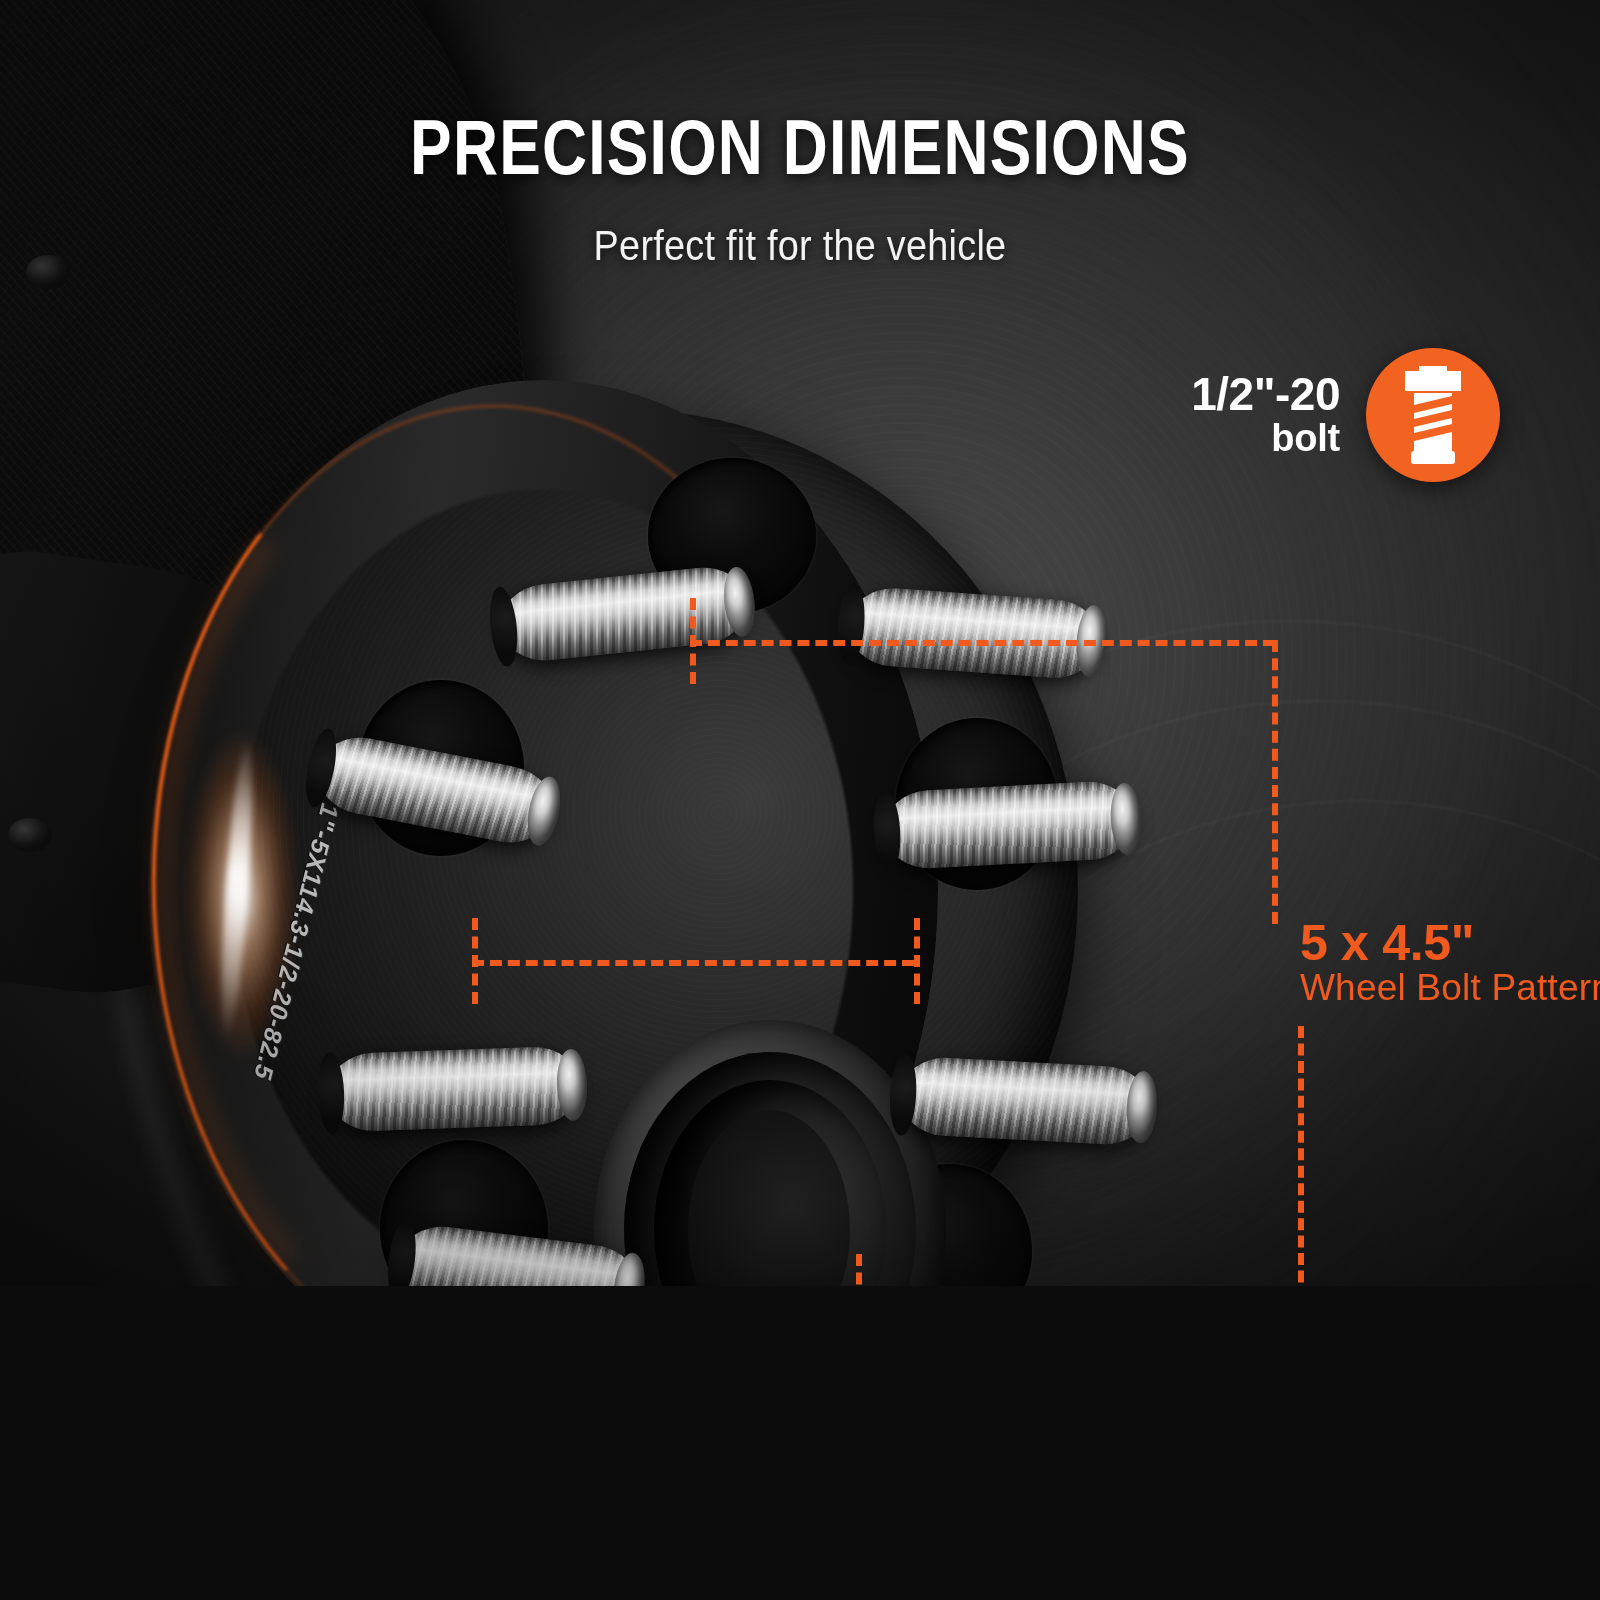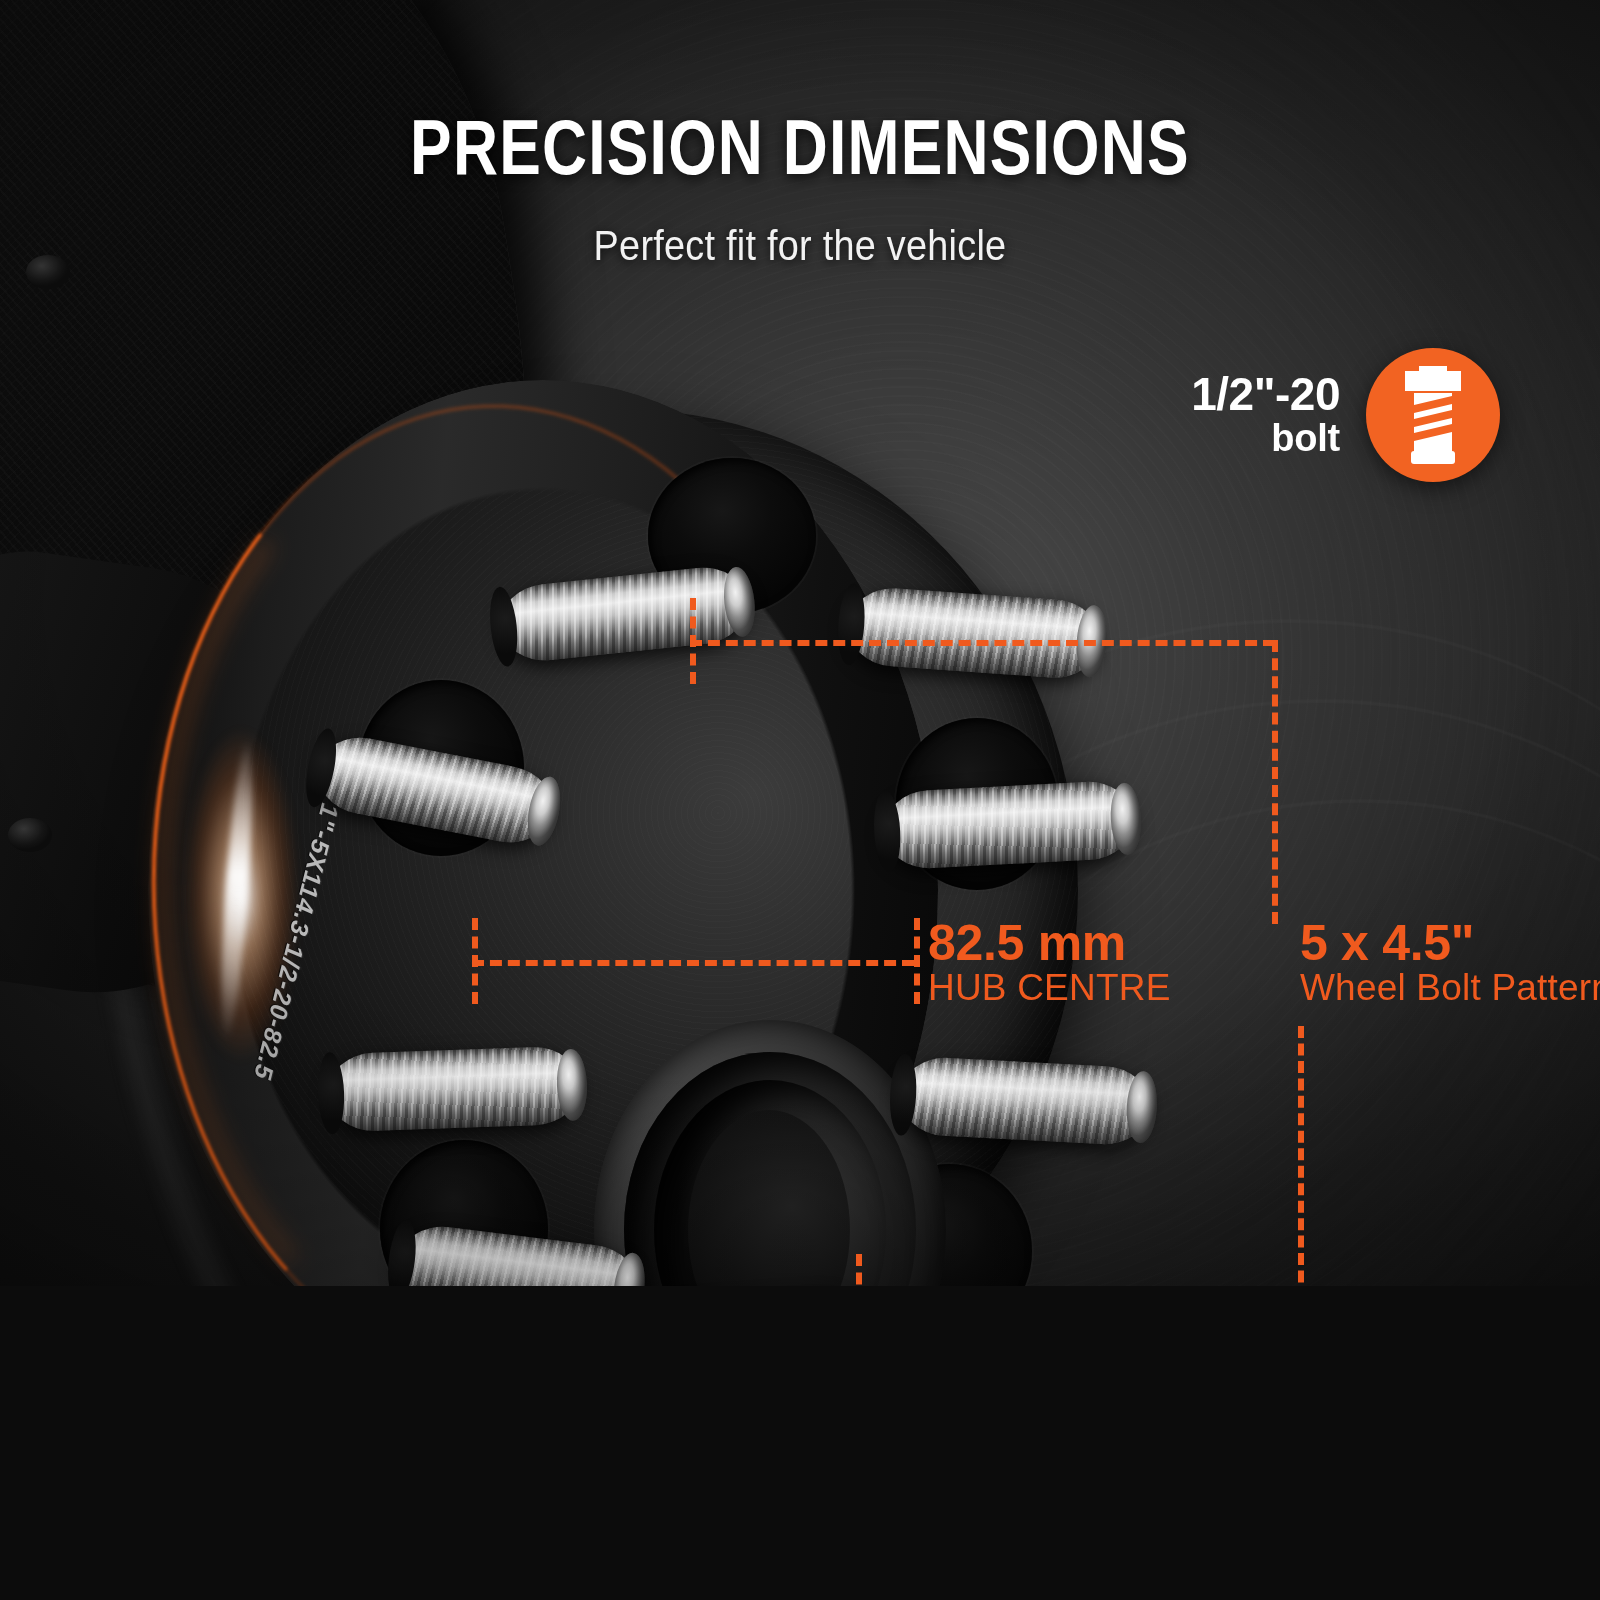--- a/index.html
+++ b/index.html
@@ -487,24 +487,20 @@
       </svg>
     </div>
   </div>
 
   <div class="dims">
 
     <div class="dash-h" style="left:472px;top:960px;width:442px;"></div>
     <div class="tick-v" style="left:472px;top:918px;height:86px;"></div>
     <div class="tick-v" style="left:914px;top:918px;height:86px;"></div>
 
-    <div class="lbl" style="left:928px;top:918px;">
-      <div class="big">82.5 mm</div>
-      <div class="small">HUB CENTRE</div>
-    </div>
 
     <div class="dash-h" style="left:690px;top:640px;width:585px;"></div>
     <div class="dash-v" style="left:1272px;top:640px;height:284px;"></div>
     <div class="dash-v" style="left:1298px;top:1026px;height:274px;"></div>
     <div class="dash-h" style="left:856px;top:1297px;width:446px;"></div>
 
     <div class="xhair-v" style="left:690px;top:598px;height:86px;"></div>
     <div class="xhair-v" style="left:856px;top:1254px;height:86px;"></div>
 
     <div class="lbl" style="left:1300px;top:918px;">

